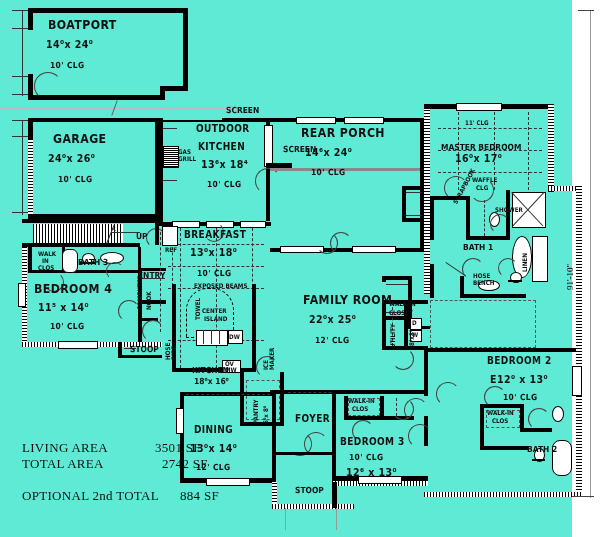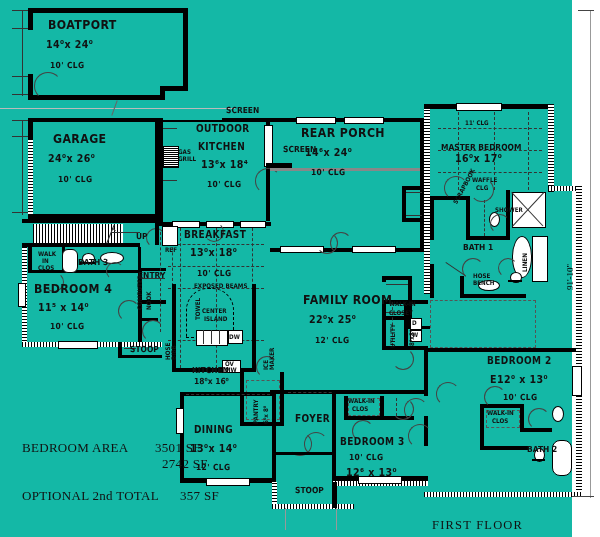--- a/index.html
+++ b/index.html
@@ -1,18 +1,18 @@
 <!DOCTYPE html>
 <html><head>
 <meta charset="utf-8">
 <style>
   html,body{margin:0;padding:0;background:#ffffff;}
   body{width:600px;height:537px;overflow:hidden;
        font-family:"Liberation Sans", sans-serif;color:#000;}
-  #plan{position:relative;width:572px;height:537px;background:#14b8a6;}
+  #plan{position:relative;width:572px;height:537px;background:#5eead4;}
 
   
   .w{position:absolute;background:#000;}       
   .thin{position:absolute;background:#333;}    
   .hatch{position:absolute;
      background:repeating-linear-gradient(90deg,#000 0 1px,#fff 1px 3px);}
   .hatchv{position:absolute;
      background:repeating-linear-gradient(0deg,#000 0 1px,#fff 1px 3px);}
   .dash{position:absolute;border-top:1px dashed #333;}
   .dashv{position:absolute;border-left:1px dashed #333;}
@@ -392,21 +392,21 @@
   <div class="lbl sm" style="left:78px;  top:257px;">BATH 3</div>
   <div class="lbl n" style="left:34px;  top:282px;">BEDROOM 4</div>
   <div class="lbl dim" style="left:38px;  top:301px;">11⁵ x 14⁰</div>
   <div class="lbl clg" style="left:50px;  top:321px;">10' CLG</div>
   <div class="lbl xs rot" style="left:136px;top:310px;">COMPUTER</div>
   <div class="lbl xs rot" style="left:145px;top:310px;">NOOK</div>
   <div class="lbl sm" style="left:130px; top:344px;">STOOP</div>
 
   <div class="vdim" style="left:565px;top:290px;">91'-10"</div>
 
-  <div class="ser" style="left:22px; top:440px;">BEDROOM AREA</div>
+  <div class="ser" style="left:22px; top:440px;">LIVING AREA</div>
   <div class="ser" style="left:155px;top:440px;">3501 SF</div>
+  <div class="ser" style="left:22px; top:456px;">TOTAL AREA</div>
   <div class="ser" style="left:162px;top:456px;">2742 SF</div>
   <div class="ser" style="left:22px; top:488px;">OPTIONAL 2nd TOTAL</div>
-  <div class="ser" style="left:180px;top:488px;">357 SF</div>
-
-  <div class="ser ff" style="left:432px;top:518px;">FIRST FLOOR</div>
+  <div class="ser" style="left:180px;top:488px;">884 SF</div>
+
 
 </div>
 
 </body></html>

